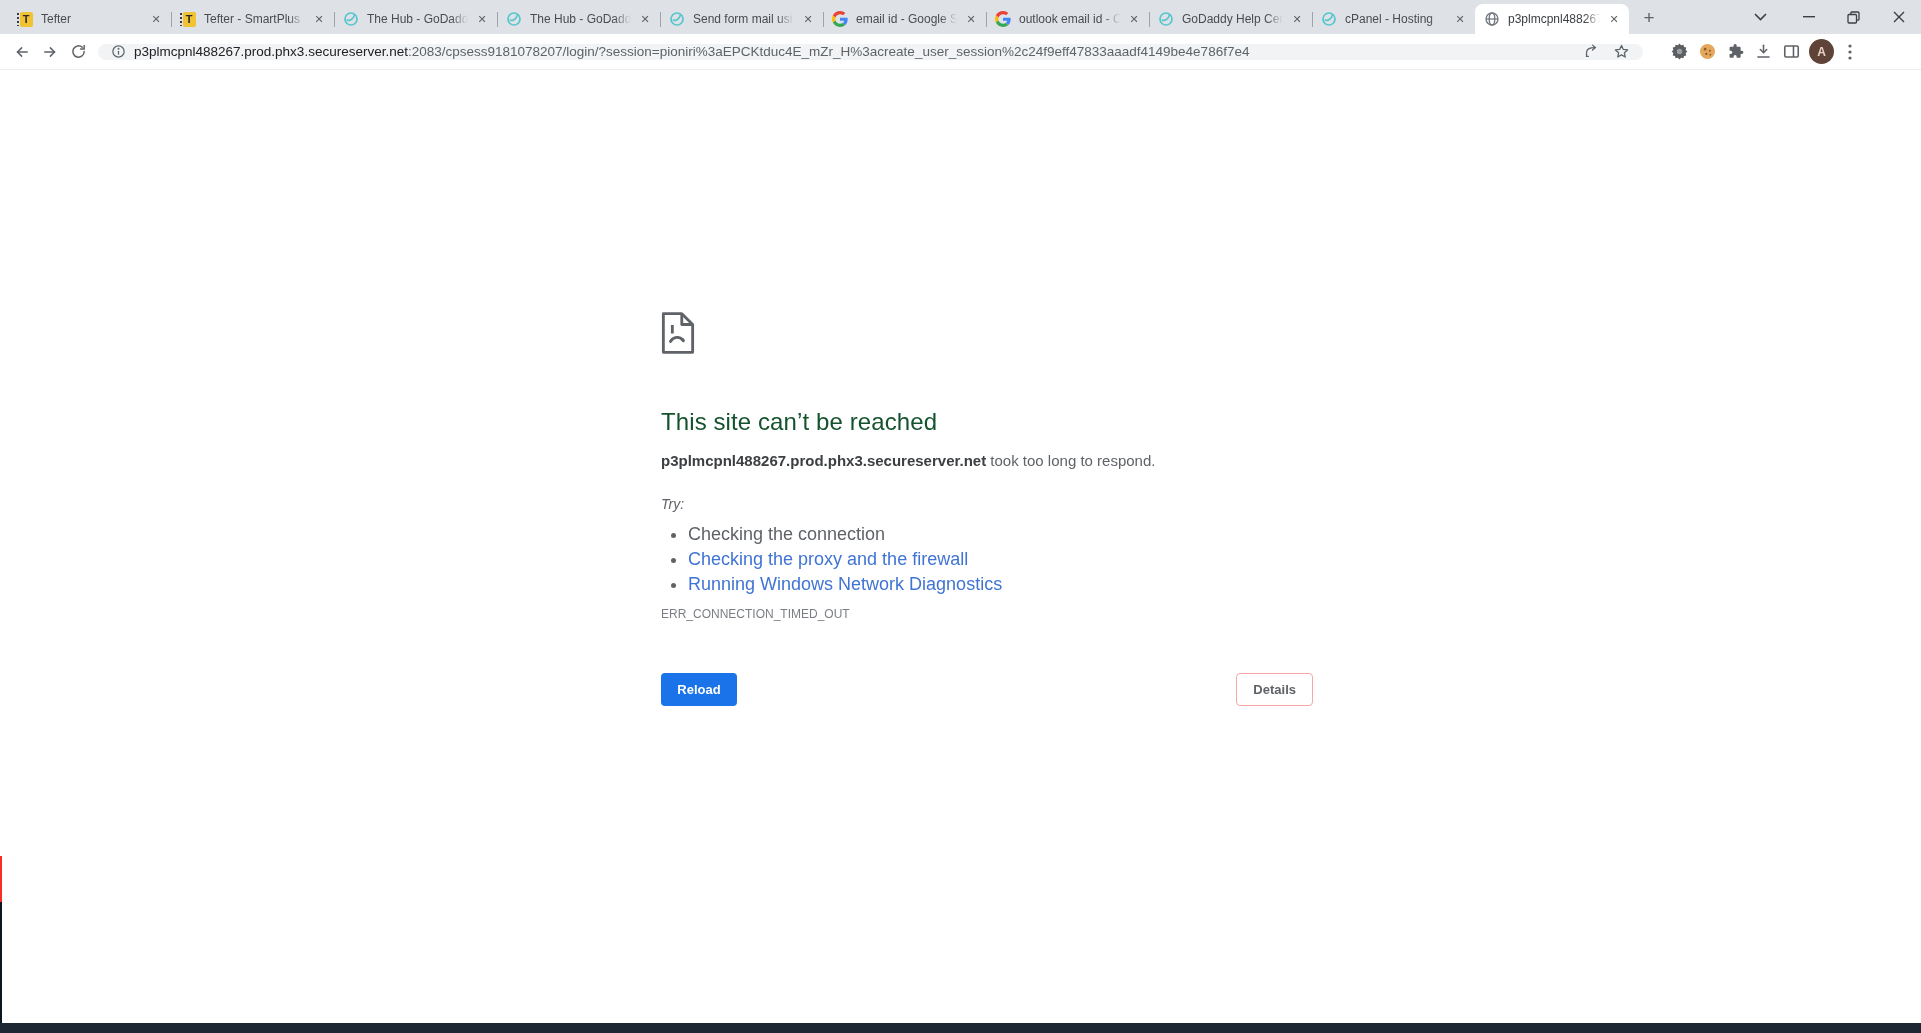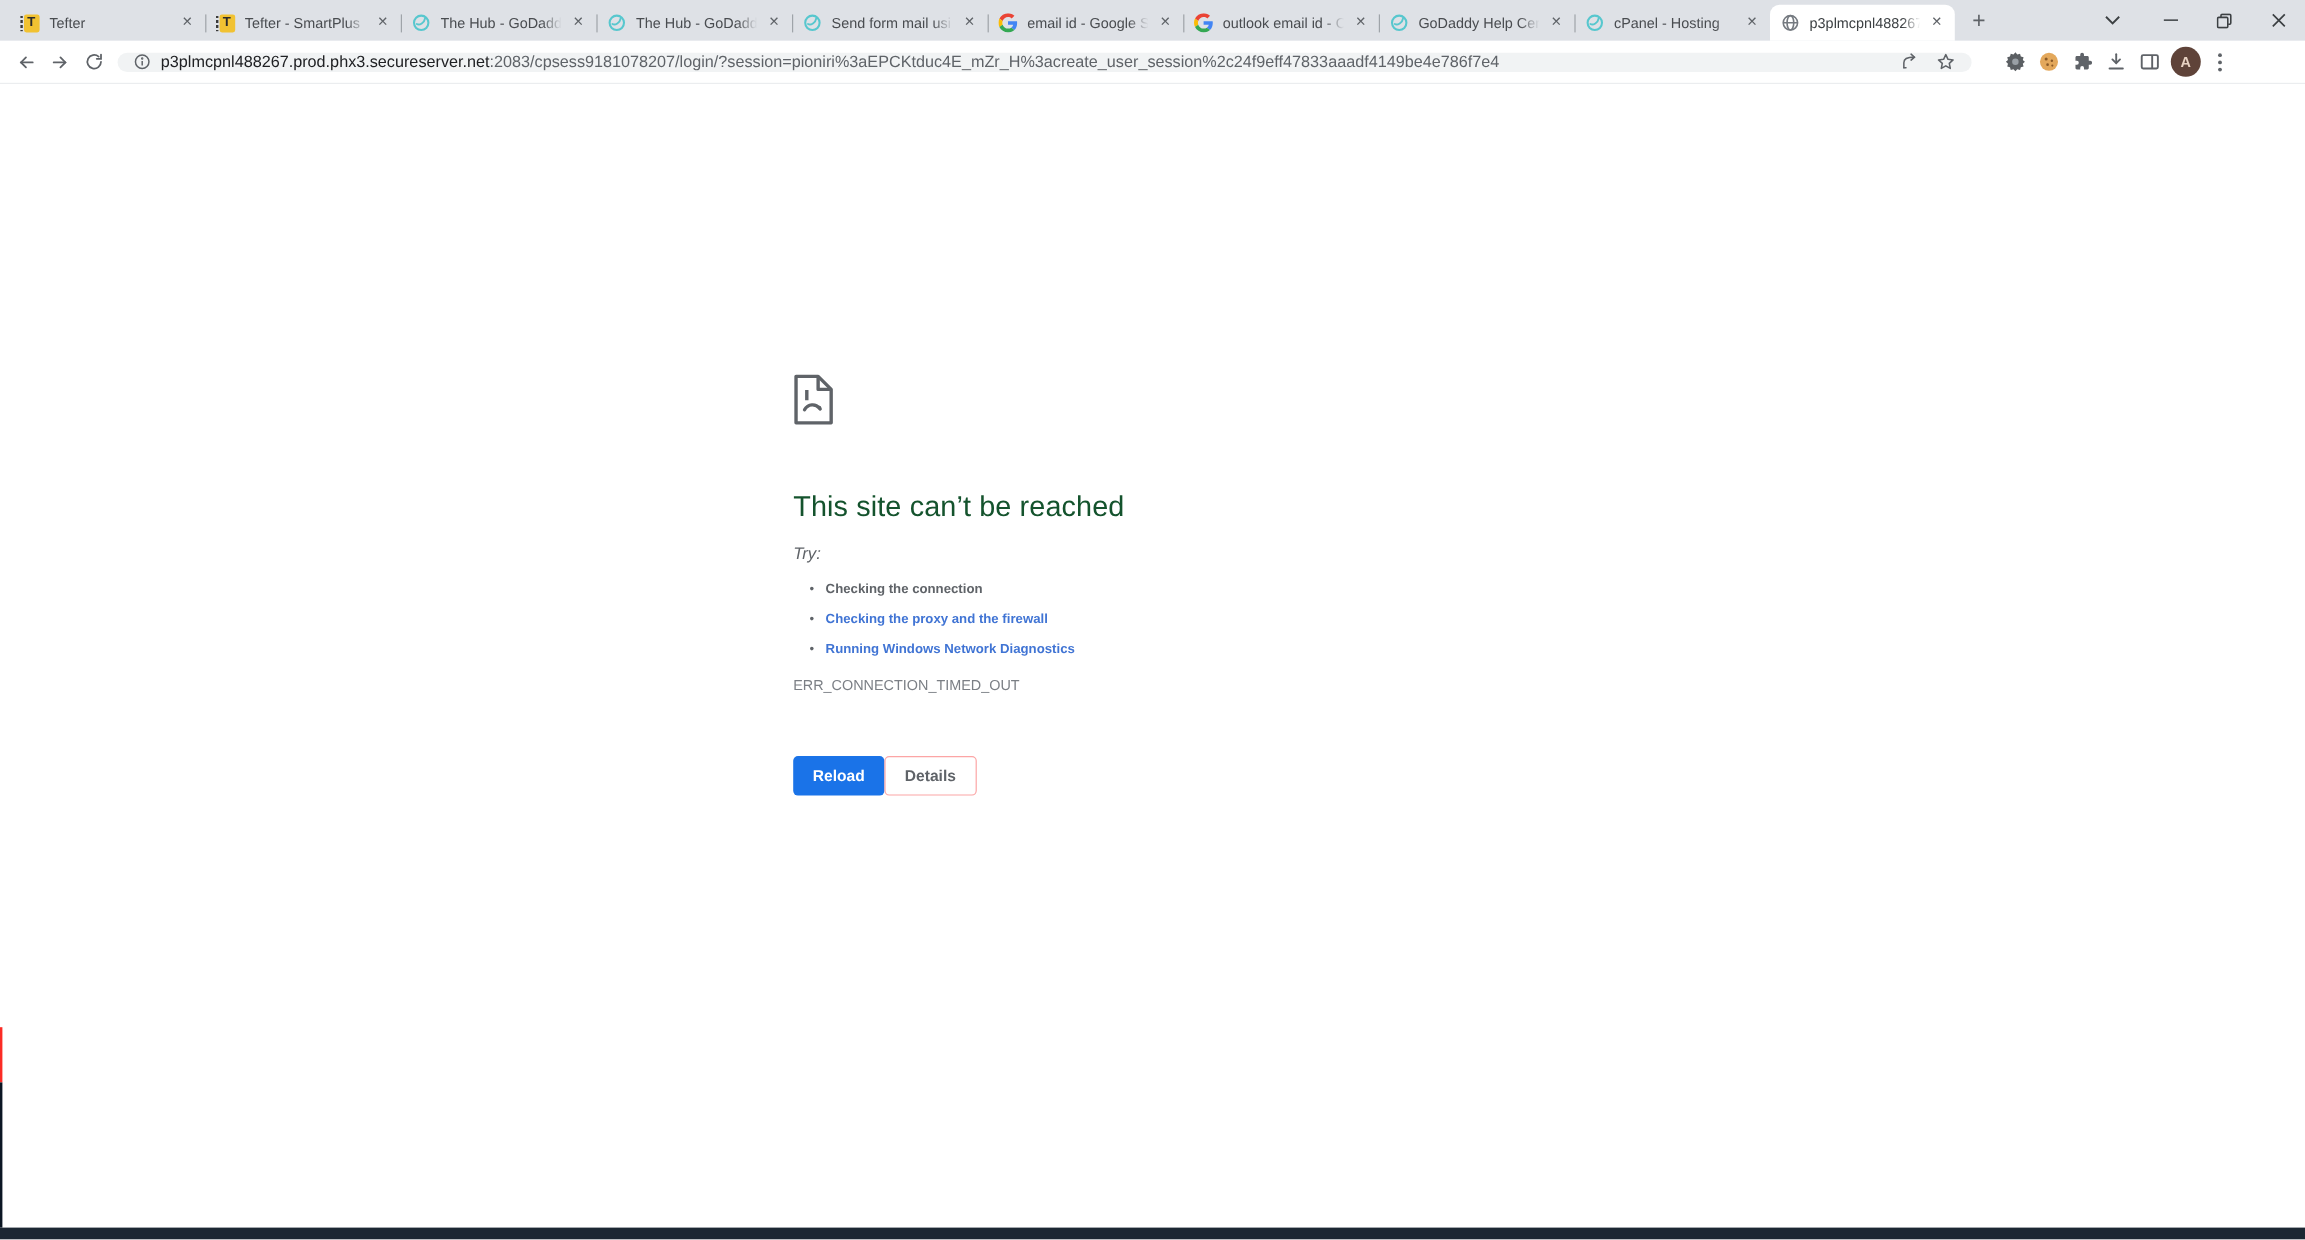--- a/index.html
+++ b/index.html
@@ -84,24 +84,24 @@
 
   
   .page { position:absolute; left:0; top:71px; right:0; bottom:0; background:#fff; }
   .err-wrap { position:absolute; left:661px; top:240px; width:601px; }
   .err-icon { margin-bottom:49px; }
   .err-title { margin:0 0 16px 0; font-size:24px; line-height:28px; font-weight:400; color:#14532d; letter-spacing:0.1px; }
   .err-sub { margin:0 0 26px 0; font-size:15px; line-height:18px; color:#5f6368; }
   .err-sub b { color:#3c4043; }
   .err-try { font-size:14px; color:#5f6368; margin:0;font-style:italic; }
   .err-list { margin:10px 0 0 0; padding-left:27px; }
-  .err-list li { font-size:11px; line-height:25px; color:#5f6368;font-weight:bold; }
+  .err-list li { font-size:18px; line-height:25px; color:#5f6368; }
   .err-list li.link a { color:#4074d4; text-decoration:none; }
   .err-code { margin-top:10px; font-size:12px; color:#7b7f85; }
-  .err-buttons { margin-top:52px; display:flex; align-items:center; width:572px; }
+  .err-buttons { margin-top:52px; display:flex; justify-content:space-between; align-items:center; width:652px; }
   .btn-reload {
     background:#1a73e8; color:#fff; border:none; border-radius:4px;
     font-family:"Liberation Sans",sans-serif; font-size:13px; font-weight:600;
     padding:9px 16px; min-width:76px; height:33px;
   }
   .btn-details {
     background:#fff; color:#5f6368; border:1px solid #fca5a5; border-radius:4px;
     font-family:"Liberation Sans",sans-serif; font-size:13px; font-weight:600;
     padding:8px 16px; height:33px;
   }
@@ -335,20 +335,21 @@
     <div class="err-icon">
       <svg width="34" height="44" viewBox="0 0 36 46" fill="none" stroke="#5f6368" stroke-width="3" stroke-linejoin="round">
         <path d="M2.5 2.5 H22 L33.5 14 V43.5 H2.5 Z"></path>
         <path d="M22 2.5 V14 H33.5"></path>
         <line x1="12" y1="16" x2="12" y2="22" stroke-linecap="square"></line>
         <path d="M10 32 C13 26.5, 20 26.5, 23 30.5" stroke-linecap="round"></path>
         <line x1="23.2" y1="30" x2="23.8" y2="31.2" stroke-linecap="round"></line>
       </svg>
     </div>
     <h1 class="err-title">This site can’t be reached</h1>
+    <p class="err-sub"><b>p3plmcpnl488267.prod.phx3.secureserver.net</b><span> took too long to respond.</span></p>
     <p class="err-try">Try:</p>
     <ul class="err-list">
         <li>Checking the connection</li>
         <li class="link"><a href="#">Checking the proxy and the firewall</a></li>
         <li class="link"><a href="#">Running Windows Network Diagnostics</a></li>
       </ul>
     <div class="err-code">ERR_CONNECTION_TIMED_OUT</div>
     <div class="err-buttons">
       <button class="btn-reload">Reload</button>
       <button class="btn-details">Details</button>

